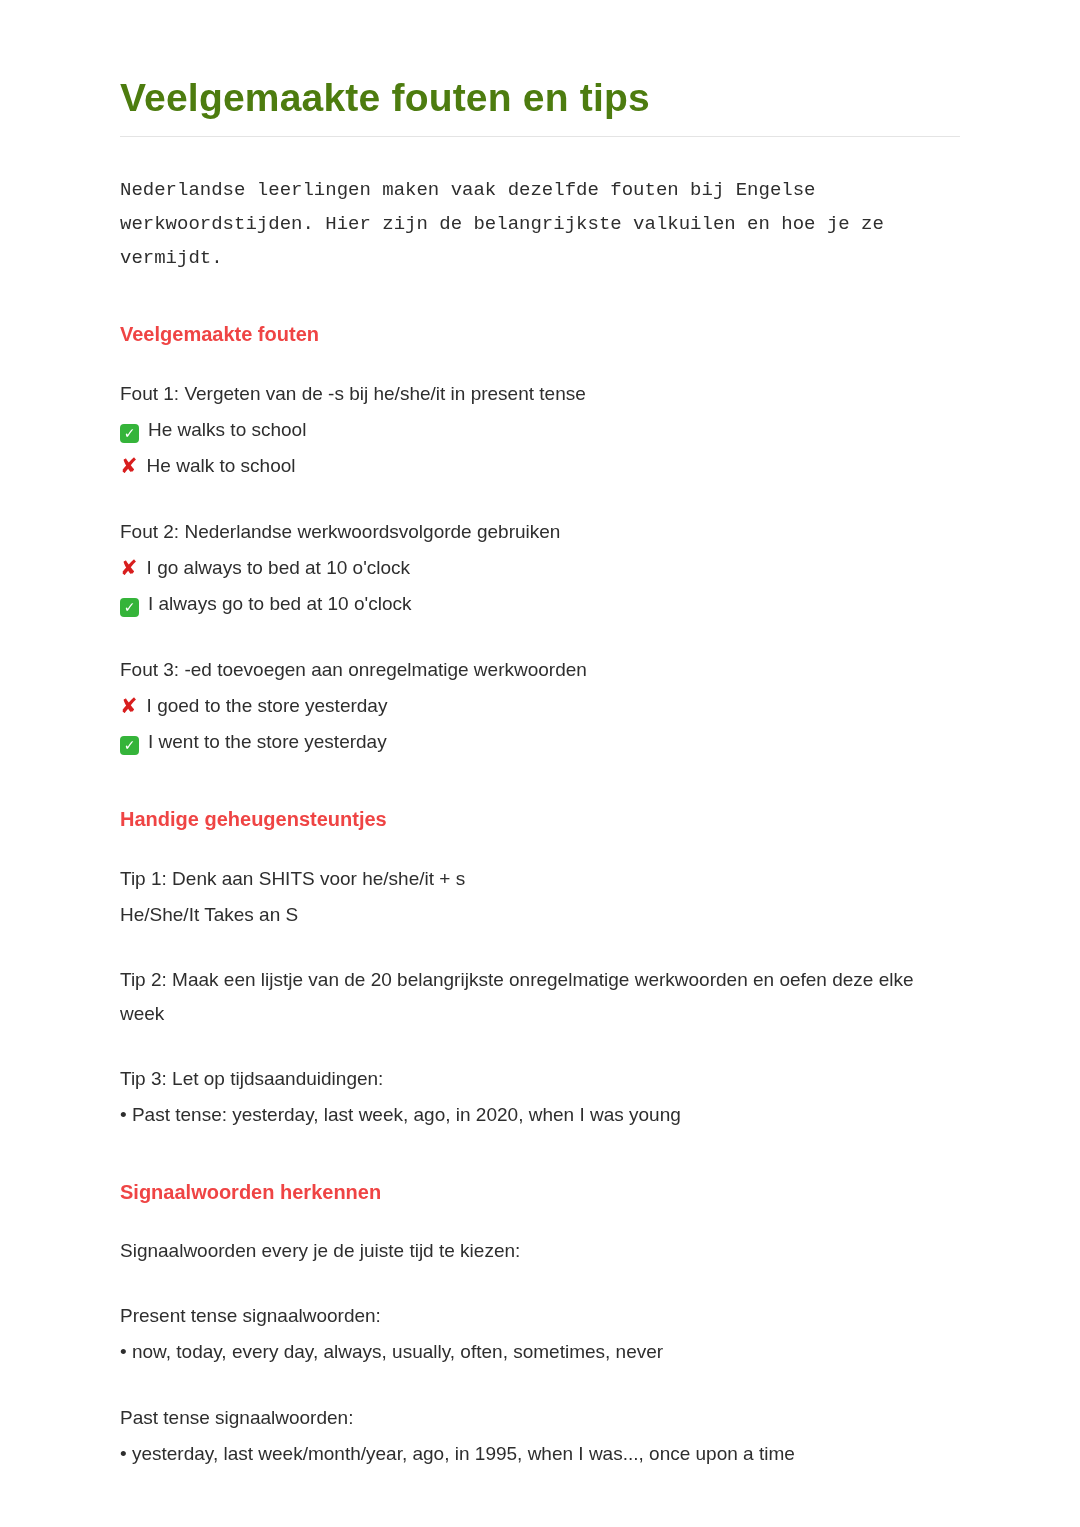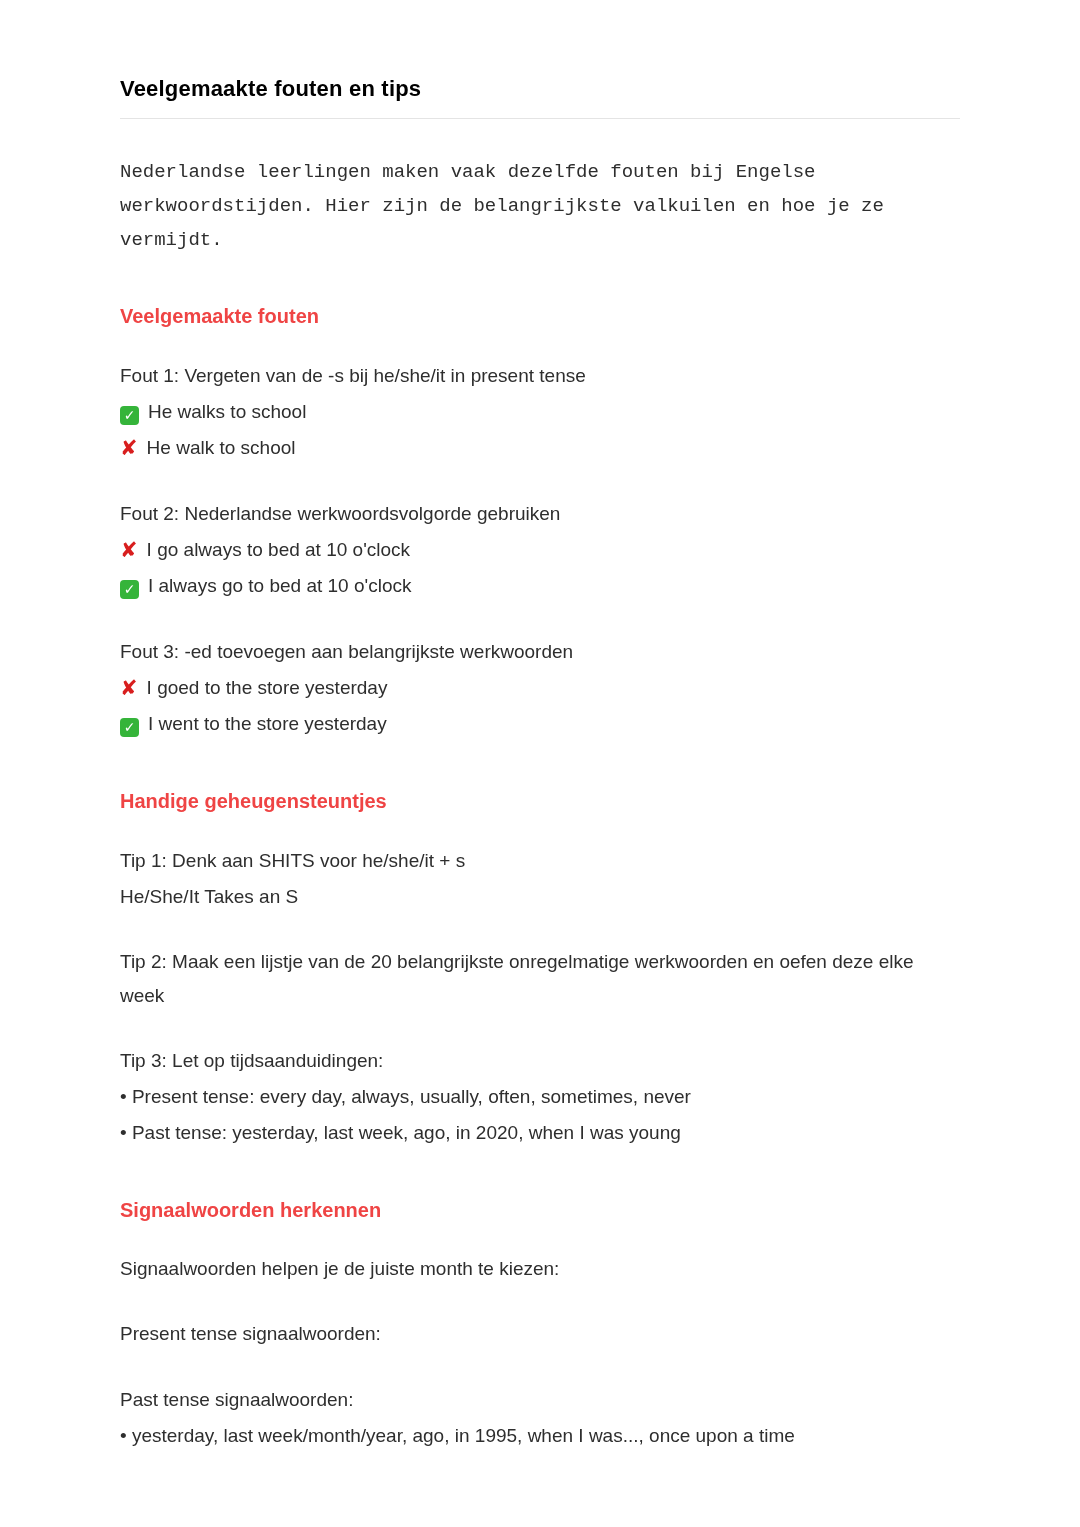--- a/index.html
+++ b/index.html
@@ -9,22 +9,22 @@
     color: #2e2e2e;
   }
   .page {
     width: 1080px;
     min-height: 1527px;
     margin: 0 auto;
     background: #ffffff;
     padding: 76px 120px 60px 120px;
   }
   .page-title {
-    color: #000000;
-    font-size: 22px;
+    color: #4d7c0f;
+    font-size: 39px;
     font-weight: 700;
     margin: 0 0 16px 0;
     letter-spacing: 0.2px;
   }
   .title-divider {
     border: none;
     border-top: 1px solid #e4e4e4;
     margin: 0 0 36px 0;
   }
   .intro {
@@ -98,50 +98,50 @@
     <div class="line">Fout 2: Nederlandse werkwoordsvolgorde gebruiken</div>
     <div class="line">
       <span class="cross-icon">✘</span><span>I go always to bed at 10 o'clock</span>
     </div>
     <div class="line">
       <span class="check-icon">✓</span><span>I always go to bed at 10 o'clock</span>
     </div>
   </div>
 
   <div class="block">
-    <div class="line">Fout 3: -ed toevoegen aan belangrijkste werkwoorden</div>
+    <div class="line">Fout 3: -ed toevoegen aan onregelmatige werkwoorden</div>
     <div class="line">
       <span class="cross-icon">✘</span><span>I goed to the store yesterday</span>
     </div>
     <div class="line">
       <span class="check-icon">✓</span><span>I went to the store yesterday</span>
     </div>
   </div>
 
   <h2 class="section-heading">Handige geheugensteuntjes</h2>
 
   <div class="block">
     <div class="line">Tip 1: Denk aan SHITS voor he/she/it + s</div>
     <div class="line">He/She/It Takes an S</div>
   </div>
 
   <p class="para">Tip 2: Maak een lijstje van de 20 belangrijkste onregelmatige werkwoorden en oefen deze elke week</p>
 
   <div class="block">
     <div class="line">Tip 3: Let op tijdsaanduidingen:</div>
-    <div class="line">• Present tense: every day, always, usually, often, sometimes, never</div>
     <div class="line">• Past tense: yesterday, last week, ago, in 2020, when I was young</div>
   </div>
 
   <h2 class="section-heading">Signaalwoorden herkennen</h2>
 
-  <p class="para">Signaalwoorden helpen je de juiste month te kiezen:</p>
+  <p class="para">Signaalwoorden every je de juiste tijd te kiezen:</p>
 
   <div class="block">
     <div class="line">Present tense signaalwoorden:</div>
+    <div class="line">• now, today, every day, always, usually, often, sometimes, never</div>
   </div>
 
   <div class="block">
     <div class="line">Past tense signaalwoorden:</div>
     <div class="line">• yesterday, last week/month/year, ago, in 1995, when I was..., once upon a time</div>
   </div>
 
 </div>
 
 </body></html>

